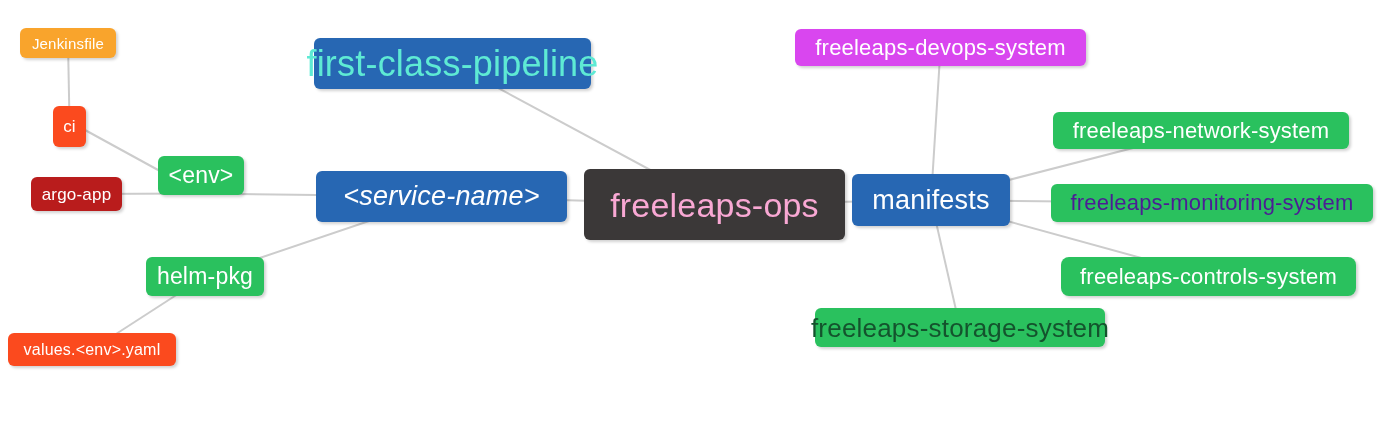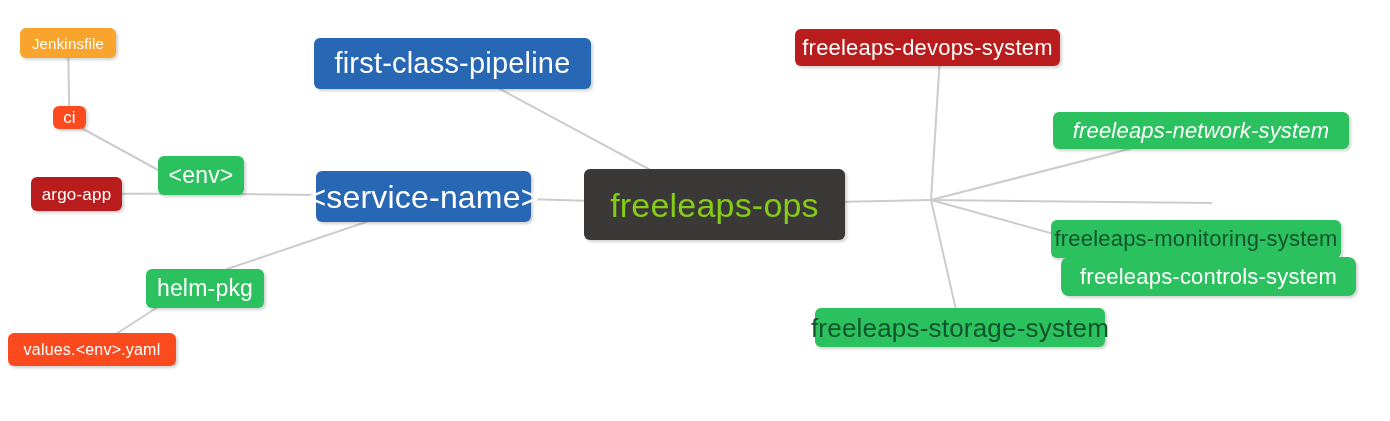--- a/index.html
+++ b/index.html
@@ -53,40 +53,41 @@
       <line x1="714.5" y1="204.5" x2="931" y2="200" stroke="#CCCCCC" stroke-width="2"></line>
       <line x1="931" y1="200" x2="940.5" y2="47.5" stroke="#CCCCCC" stroke-width="2"></line>
       <line x1="931" y1="200" x2="1201" y2="130.5" stroke="#CCCCCC" stroke-width="2"></line>
       <line x1="931" y1="200" x2="1212" y2="203" stroke="#CCCCCC" stroke-width="2"></line>
       <line x1="931" y1="200" x2="1208.5" y2="276.5" stroke="#CCCCCC" stroke-width="2"></line>
       <line x1="931" y1="200" x2="960" y2="327.5" stroke="#CCCCCC" stroke-width="2"></line>
     </svg>
 
   <div class="node" style="left: 20px; top: 28px; width: 96px; height: 30px; font-size: 15px; background: rgb(249, 164, 44); color: rgb(255, 255, 255);">Jenkinsfile</div>
 
-  <div class="node" style="left: 53px; top: 106px; width: 33px; height: 23px; font-size: 17px; background: rgb(251, 74, 30); color: rgb(255, 255, 255);">ci</div>
+  <div class="node" style="left: 53px; top: 106px; width: 33px; height: 41px; font-size: 17px; background: rgb(251, 74, 30); color: rgb(255, 255, 255);">ci</div>
 
   <div class="node" style="left: 31px; top: 177px; width: 91px; height: 34px; font-size: 17px; background: #b91c1c; color: rgb(255, 255, 255);">argo-app</div>
 
   <div class="node" style="left: 158px; top: 156px; width: 86px; height: 39px; font-size: 23px; background: rgb(42, 193, 94); color: rgb(255, 255, 255);">&lt;env&gt;</div>
 
-  <div class="node" style="left: 314px; top: 38px; width: 277px; height: 51px; font-size: 29px; background: rgb(39, 103, 179); color: #ffffff;">first-class-pipeline</div>
+  <div class="node" style="left: 314px; top: 38px; width: 277px; height: 51px; font-size: 36px; background: rgb(39, 103, 179); color: #5eead4;">first-class-pipeline</div>
 
-  <div class="node" style="left: 316px; top: 171px; width: 215px; height: 51px; font-size: 32px; background: rgb(39, 103, 179); color: rgb(255, 255, 255);">&lt;service-name&gt;</div>
+  <div class="node" style="left: 316px; top: 171px; width: 251px; height: 51px; font-size: 27px; background: rgb(39, 103, 179); color: rgb(255, 255, 255); font-style: italic;">&lt;service-name&gt;</div>
 
-  <div class="node" style="left: 146px; top: 257px; width: 118px; height: 39px; font-size: 23px; background: rgb(42, 193, 94); color: rgb(255, 255, 255); margin-top: 12px;">helm-pkg</div>
+  <div class="node" style="left: 146px; top: 257px; width: 118px; height: 39px; font-size: 23px; background: rgb(42, 193, 94); color: rgb(255, 255, 255);">helm-pkg</div>
 
   <div class="node" style="left: 8px; top: 333px; width: 168px; height: 33px; font-size: 16px; background: rgb(251, 74, 30); color: rgb(255, 255, 255); text-align: center;">values.&lt;env&gt;.yaml</div>
 
-  <div class="node" style="left: 584px; top: 169px; width: 261px; height: 71px; font-size: 34px; background: rgb(59, 56, 56); color: #84cc16;">freeleaps-ops</div>
+  <div class="node" style="left: 584px; top: 169px; width: 261px; height: 71px; font-size: 34px; background: rgb(59, 56, 56); color: #f9a8d4;">freeleaps-ops</div>
 
+  <div class="node" style="left: 852px; top: 174px; width: 158px; height: 52px; font-size: 27px; background: rgb(39, 103, 179); color: rgb(255, 255, 255);">manifests</div>
 
-  <div class="node" style="left: 795px; top: 29px; width: 265px; height: 37px; font-size: 22px; background: #b91c1c; color: rgb(255, 255, 255);">freeleaps-devops-system</div>
+  <div class="node" style="left: 795px; top: 29px; width: 291px; height: 37px; font-size: 22px; background: #d946ef; color: rgb(255, 255, 255);">freeleaps-devops-system</div>
 
-  <div class="node" style="left: 1053px; top: 112px; width: 296px; height: 37px; font-size: 22px; background: rgb(42, 193, 94); color: rgb(255, 255, 255); font-style: italic;">freeleaps-network-system</div>
+  <div class="node" style="left: 1053px; top: 112px; width: 296px; height: 37px; font-size: 22px; background: rgb(42, 193, 94); color: rgb(255, 255, 255);">freeleaps-network-system</div>
 
-  <div class="node" style="left: 1051px; top: 184px; width: 290px; height: 38px; font-size: 22px; background: rgb(42, 193, 94); color: #14532d; margin-top: 36px;">freeleaps-monitoring-system</div>
+  <div class="node" style="left: 1051px; top: 184px; width: 322px; height: 38px; font-size: 22px; background: rgb(42, 193, 94); color: #4c1d95;">freeleaps-monitoring-system</div>
 
   <div class="node" style="left: 1061px; top: 257px; width: 295px; height: 39px; font-size: 22px; background: rgb(42, 193, 94); color: rgb(255, 255, 255); border-radius: 8px;">freeleaps-controls-system</div>
 
   <div class="node" style="left: 815px; top: 308px; width: 290px; height: 39px; font-size: 26px; background: rgb(42, 193, 94); color: #14532d;">freeleaps-storage-system</div>
 
 </div>
 
 </body></html>

